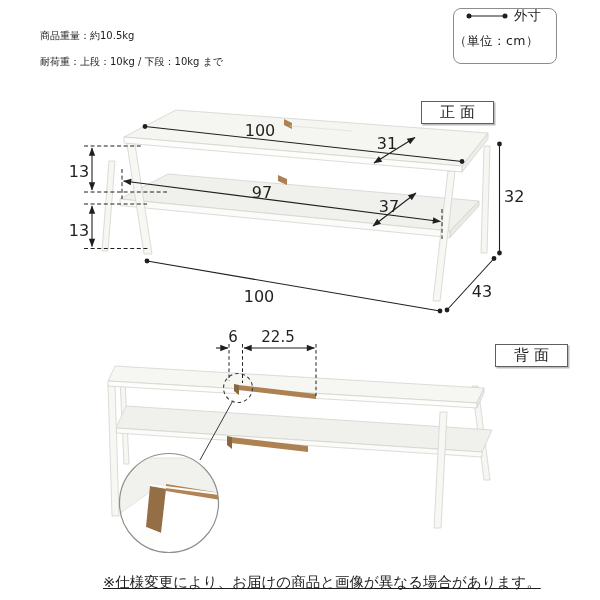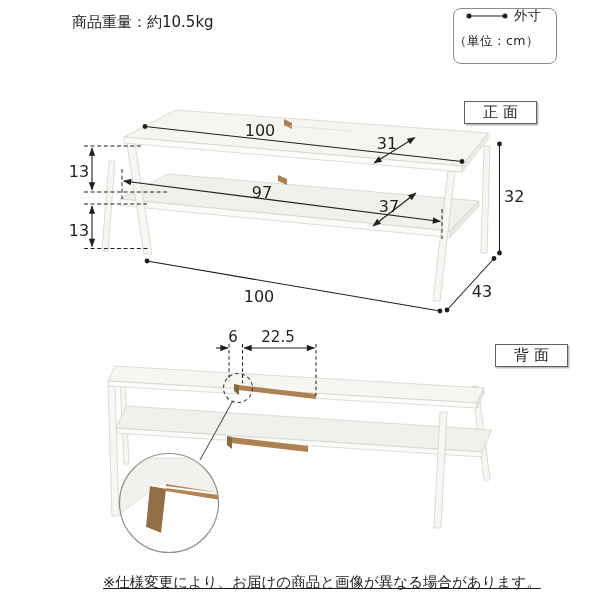--- a/index.html
+++ b/index.html
@@ -1,34 +1,34 @@
 <!DOCTYPE html>
 <html><head>
 <meta charset="utf-8">
 <style>
   html,body{margin:0;padding:0;background:#fff;}
   .stage{
     position:relative;width:600px;height:600px;background:#ffffff;overflow:hidden;
     font-family:"DejaVu Sans","Liberation Sans",sans-serif;color:#1c1c1c;
   }
-  .info{position:absolute;left:40px;top:10px;font-size:15px;line-height:25.5px;white-space:nowrap;margin-left:32px;}
+  .info{position:absolute;left:40px;top:23px;font-size:10px;line-height:25.5px;white-space:nowrap;}
   .legend{
     position:absolute;left:453px;top:8px;width:104px;height:56px;
     border:1.5px solid #8c8c8c;border-radius:8px;box-sizing:border-box;
     display:flex;flex-direction:column;justify-content:center;gap:10px;padding:2px 0 18px 0;
   }
   .legend-row{display:flex;align-items:center;gap:5px;padding-left:11px;font-size:13.5px;line-height:15px;}
   .legend-unit{font-size:12.5px;text-align:left;letter-spacing:0.5px;line-height:15px;}
   .view-label{
     position:absolute;width:73px;height:23px;background:#fff;
     border:1.3px solid #5f5f5f;box-shadow:1.5px 1.5px 0 #bcbcbc;
     display:flex;align-items:center;justify-content:center;
     font-size:15px;letter-spacing:5px;text-indent:5px;box-sizing:border-box;
   }
-  .vl-front{left:464px;top:101px;}
+  .vl-front{left:421px;top:101px;}
   .vl-back{left:448px;top:344px;margin-left:47px;}
   .footnote{position:absolute;left:103px;top:573px;font-size:14.5px;white-space:nowrap;text-decoration:underline;}
   svg.art{position:absolute;left:0;top:0;}
   .dimtxt{font-family:"DejaVu Sans","Liberation Sans",sans-serif;fill:#1f1f1f;}
 </style>
 </head>
 <body>
 
 <div class="stage">
 
@@ -159,20 +159,21 @@
       <line x1="244" y1="348" x2="314.5" y2="348" marker-start="url(#arr)" marker-end="url(#arr)"></line>
     </g>
     <g>
       <text class="dimtxt" x="233" y="342" font-size="15" text-anchor="middle">6</text>
       <text class="dimtxt" x="278" y="342" font-size="15" text-anchor="middle">22.5</text>
     </g>
   </svg>
 
   <div class="info">
     <div>商品重量：約10.5kg</div>
+    <div>耐荷重：上段：10kg / 下段：10kg まで</div>
   </div>
 
   <div class="legend">
     <div class="legend-row">
       <svg width="44" height="10" viewBox="0 0 44 10">
         <line x1="4" y1="5" x2="40" y2="5" stroke="#1f1f1f" stroke-width="1.2"></line>
         <circle cx="4" cy="5" r="2.5" fill="#1f1f1f"></circle>
           <circle cx="40" cy="5" r="2.5" fill="#1f1f1f"></circle>
       </svg>
       <span>外寸</span>

